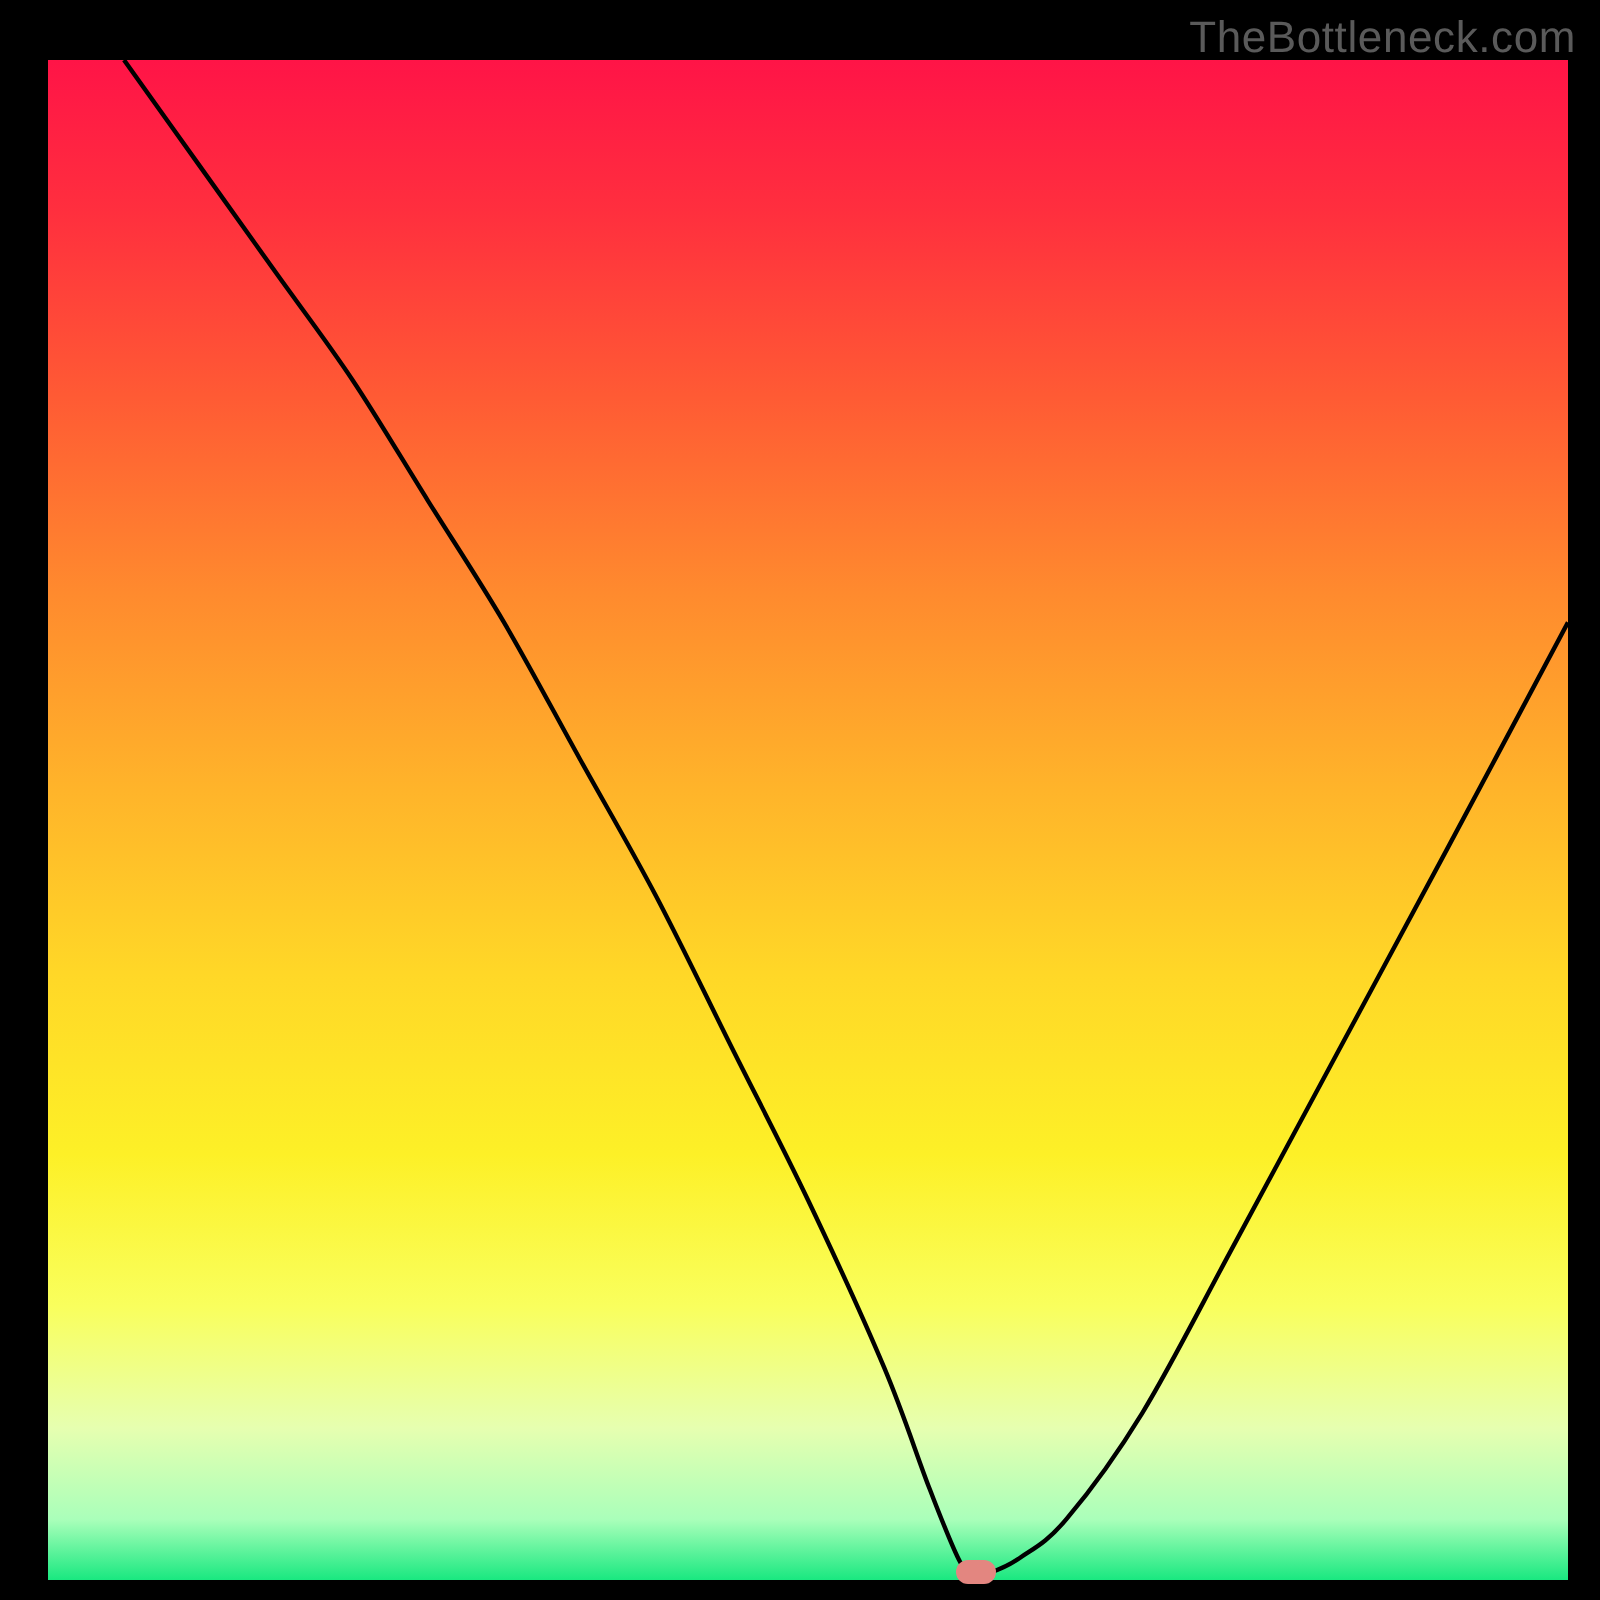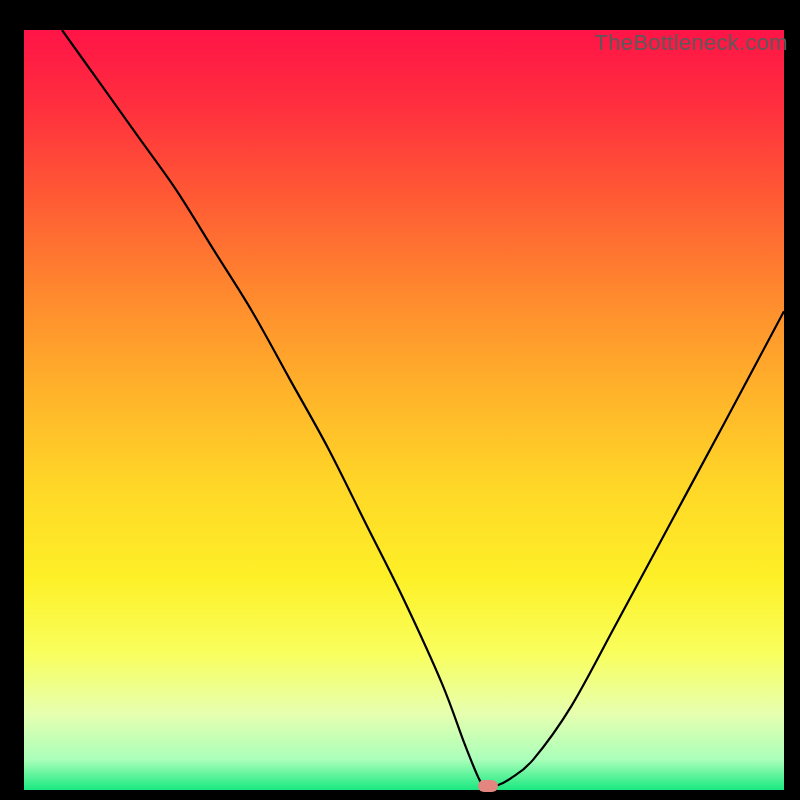--- a/index.html
+++ b/index.html
@@ -19,21 +19,20 @@
   }
   .watermark {
     position: absolute;
     top: 6px;
     right: 12px;
     color: #5a5a5a;
     font-size: 22px;
     font-weight: 500;
     letter-spacing: 0.3px;
     z-index: 10;
-    margin-top: 24px;
   }
   .plot {
     position: absolute;
     left: 24px;
     top: 30px;
     width: 760px;
     height: 760px;
   }
   .marker {
     position: absolute;

